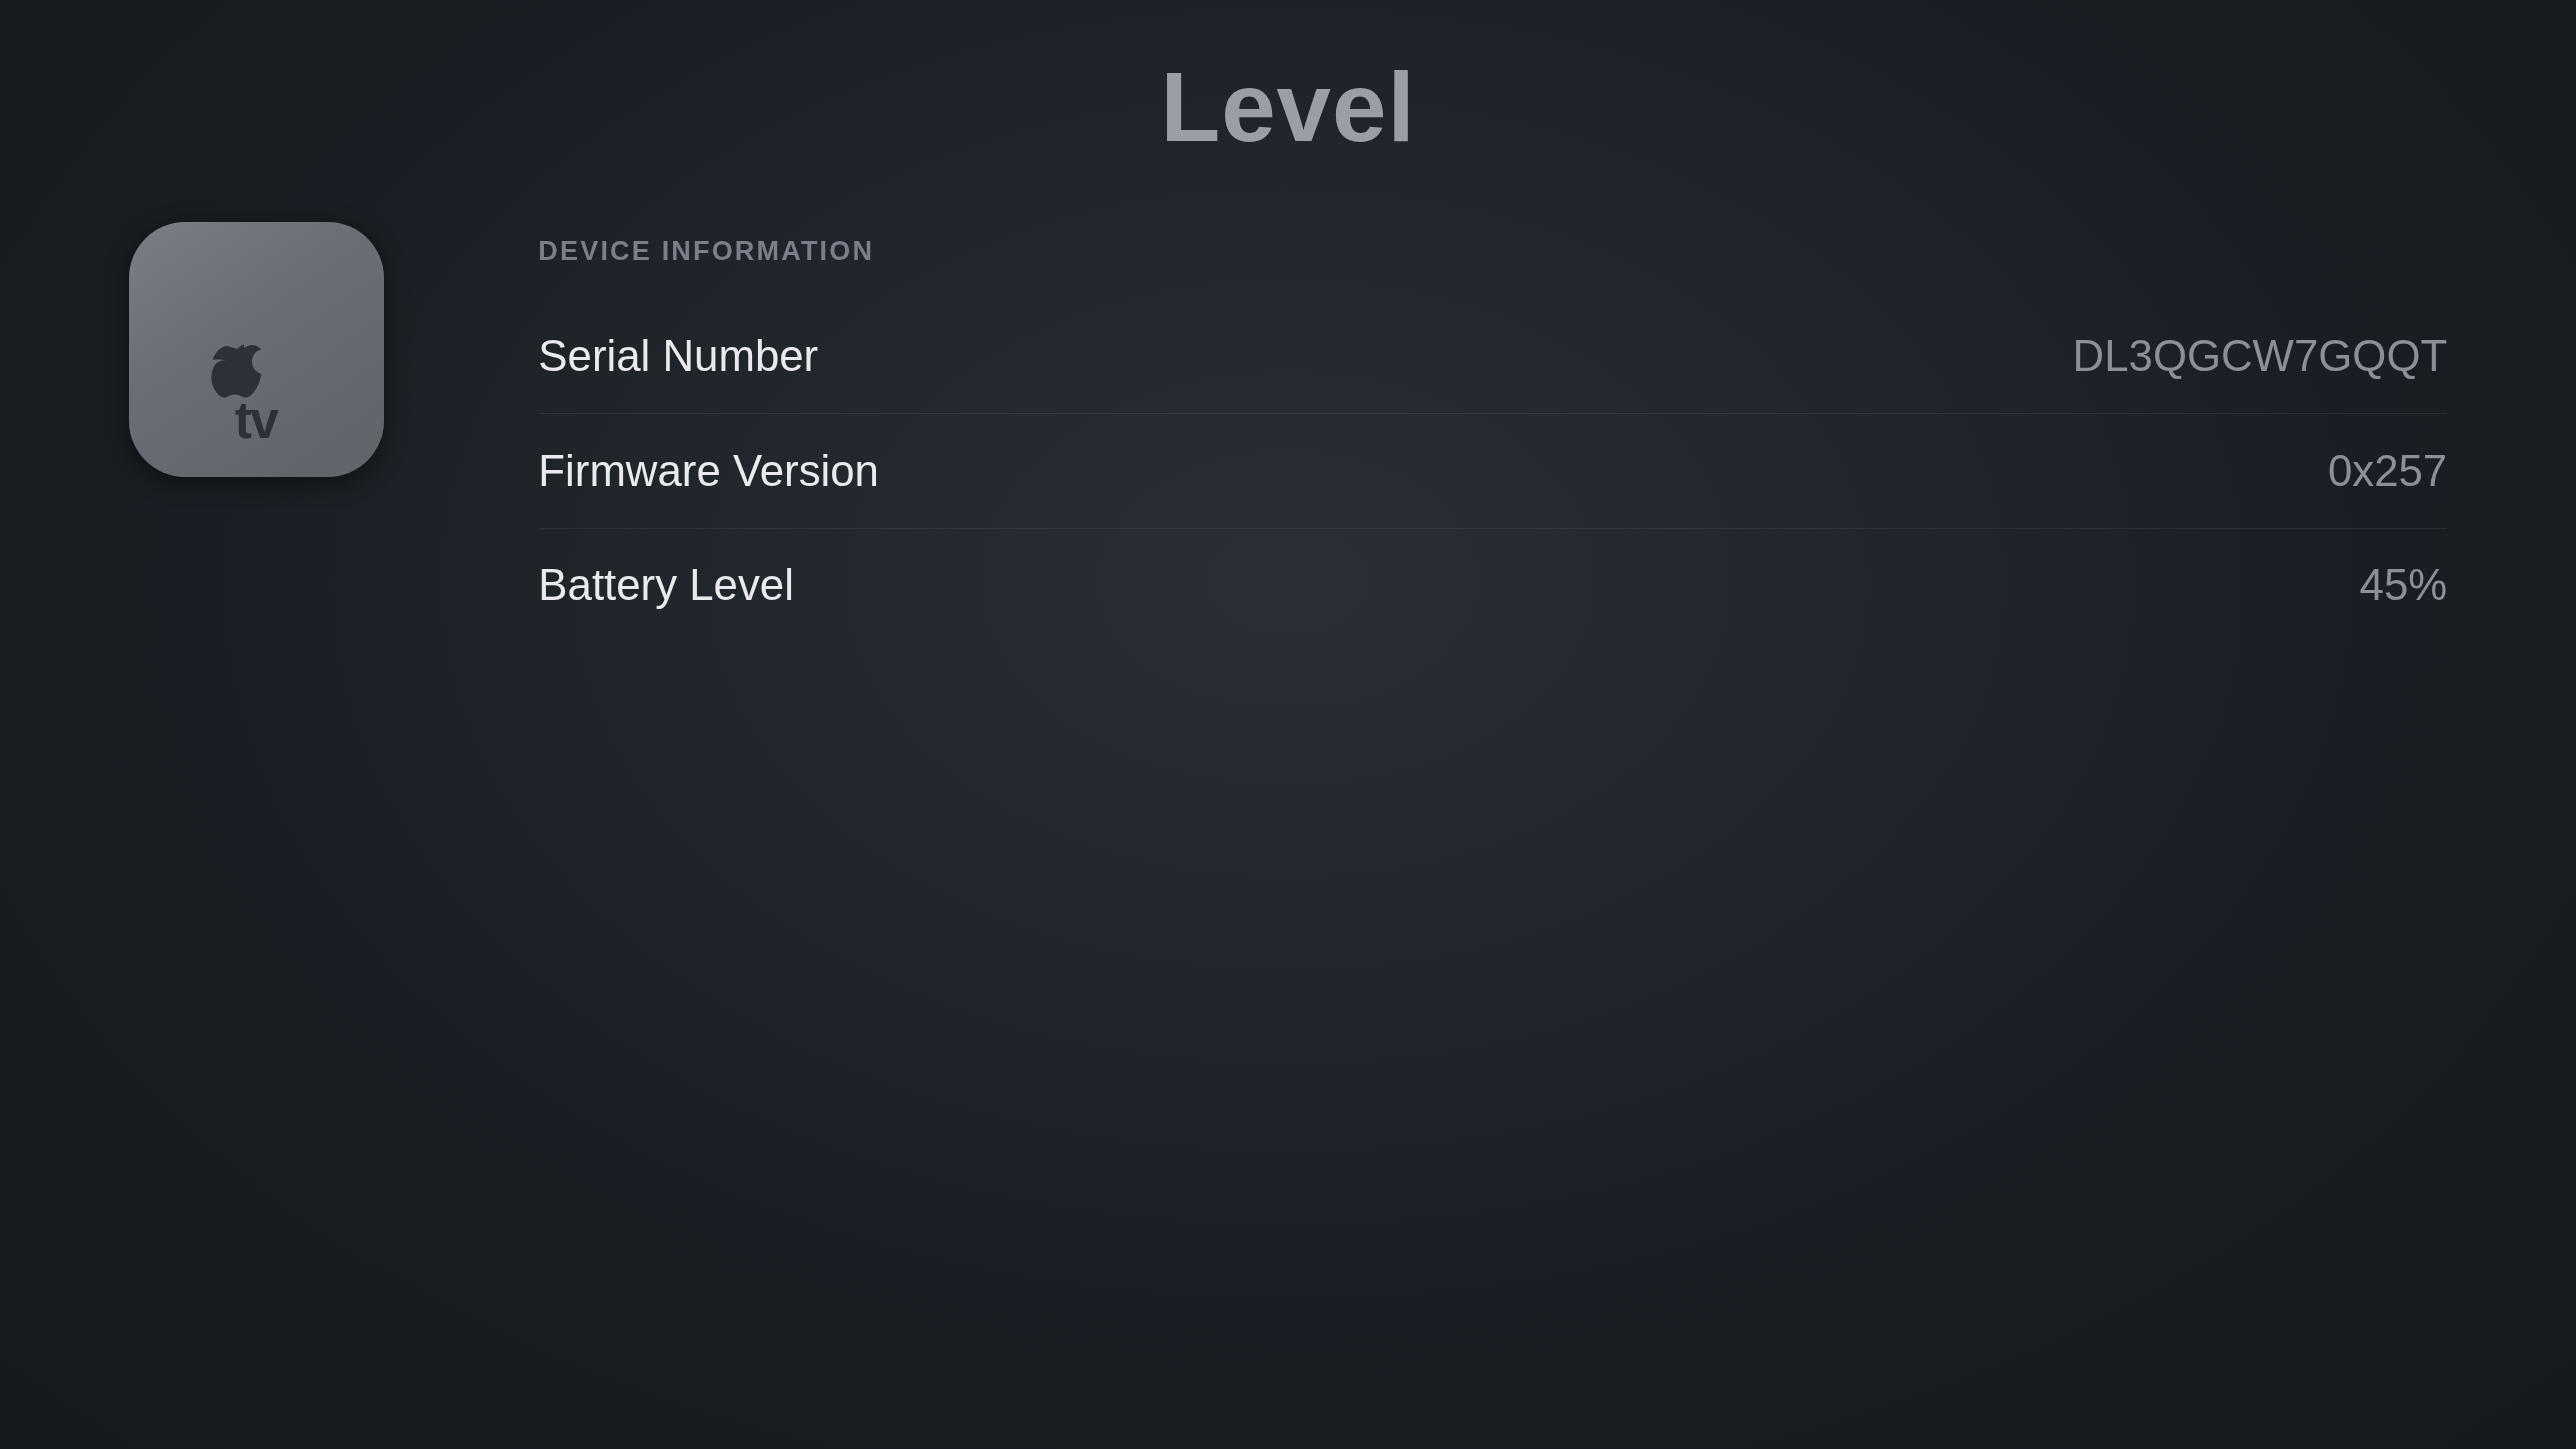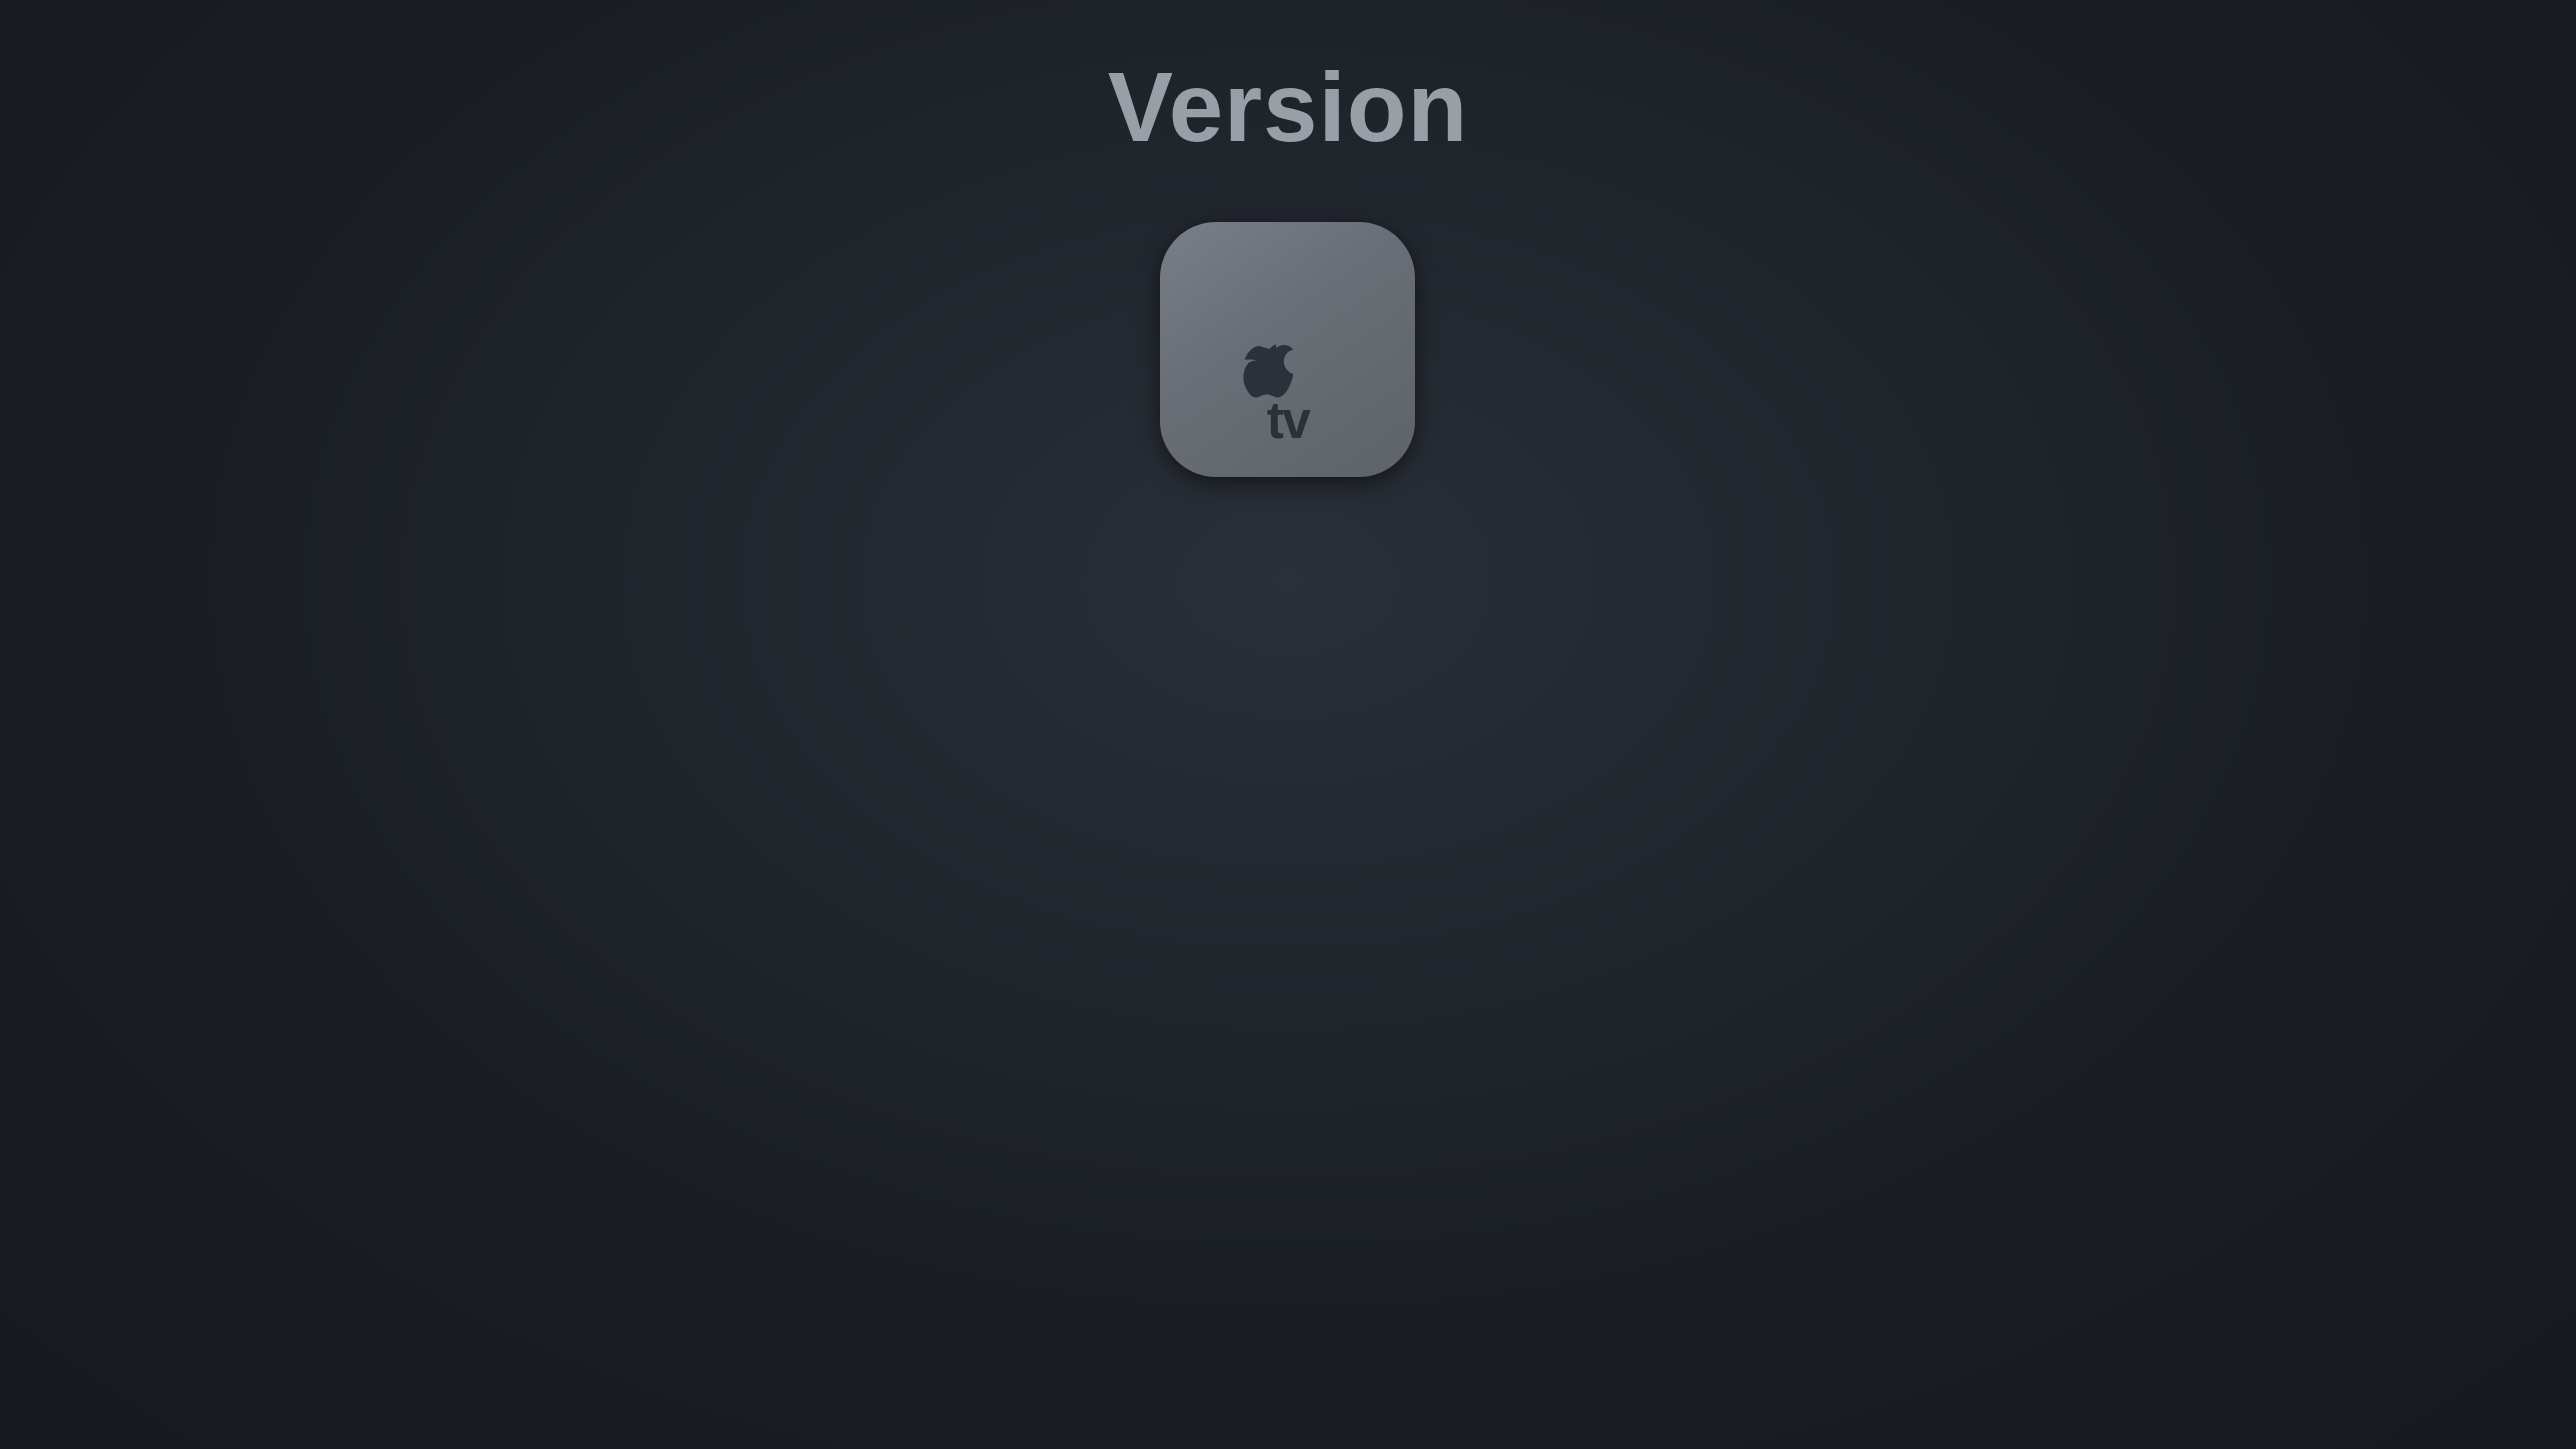--- a/index.html
+++ b/index.html
@@ -118,36 +118,56 @@
       color: #8a8f99;
       padding: 2.2vh 0;
       text-align: right;
     }
   </style>
 </head>
 <body>
 
 <div class="page-container">
 
-  <h1 class="page-title">Version</h1>
+  <h1 class="page-title">Level</h1>
 
   <div class="main-content">
 
     <div class="device-icon-container">
       <div class="appletv-icon-box">
 
         <svg class="appletv-logo-svg" viewBox="0 0 200 130" xmlns="http://www.w3.org/2000/svg">
 
           <g transform="translate(20, 5) scale(0.8)">
 
             <path d="M70,20 C70,20 68,5 82,0 C82,0 84,14 70,20 Z" fill="#2c3038"></path>
             <path d="M55,25 C55,25 40,22 35,38 C30,54 35,65 40,72 C45,79 50,82 55,80 C60,78 63,76 68,76 C73,76 76,78 82,80 C88,82 93,78 98,71 C103,64 107,55 108,45 C100,42 94,35 94,26 C94,17 100,10 108,8 C103,2 96,0 90,2 C84,4 80,7 74,7 C68,7 64,4 58,3 C52,2 46,6 41,12 C36,18 35,24 35,24 C42,22 55,25 55,25 Z" fill="#2c3038"></path>
           </g>
 
           <text x="100" y="118" font-size="62" font-weight="700" font-family="-apple-system, 'SF Pro Display', Helvetica, sans-serif" fill="#2c3038" text-anchor="middle" letter-spacing="-2">tv</text>
         </svg>
       </div>
     </div>
 
+    <div class="device-info-section">
+      <div class="section-header">DEVICE INFORMATION</div>
+
+      <table class="info-table">
+        <tbody id="info-table-body">
+        <tr class="info-row">
+              <td class="info-label">Serial Number</td>
+              <td class="info-value">DL3QGCW7GQQT</td>
+            </tr>
+            <tr class="info-row">
+              <td class="info-label">Firmware Version</td>
+              <td class="info-value">0x257</td>
+            </tr>
+            <tr class="info-row">
+              <td class="info-label">Battery Level</td>
+              <td class="info-value">45%</td>
+            </tr>
+          </tbody>
+      </table>
+    </div>
 
   </div>
 </div>
 
 
 </body></html>

